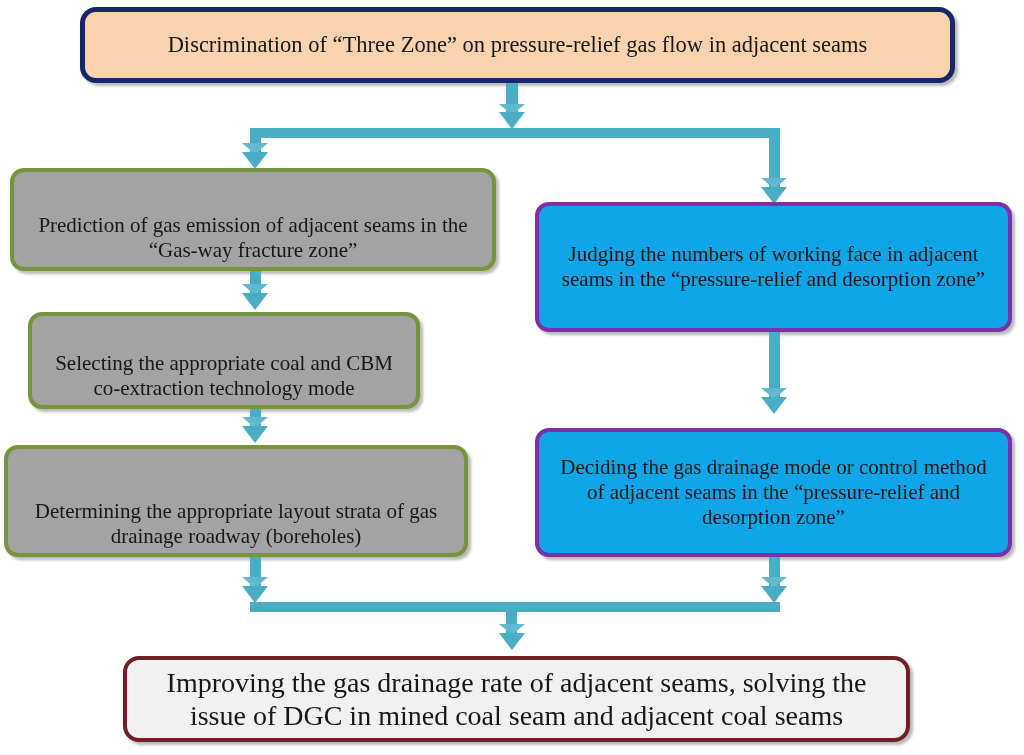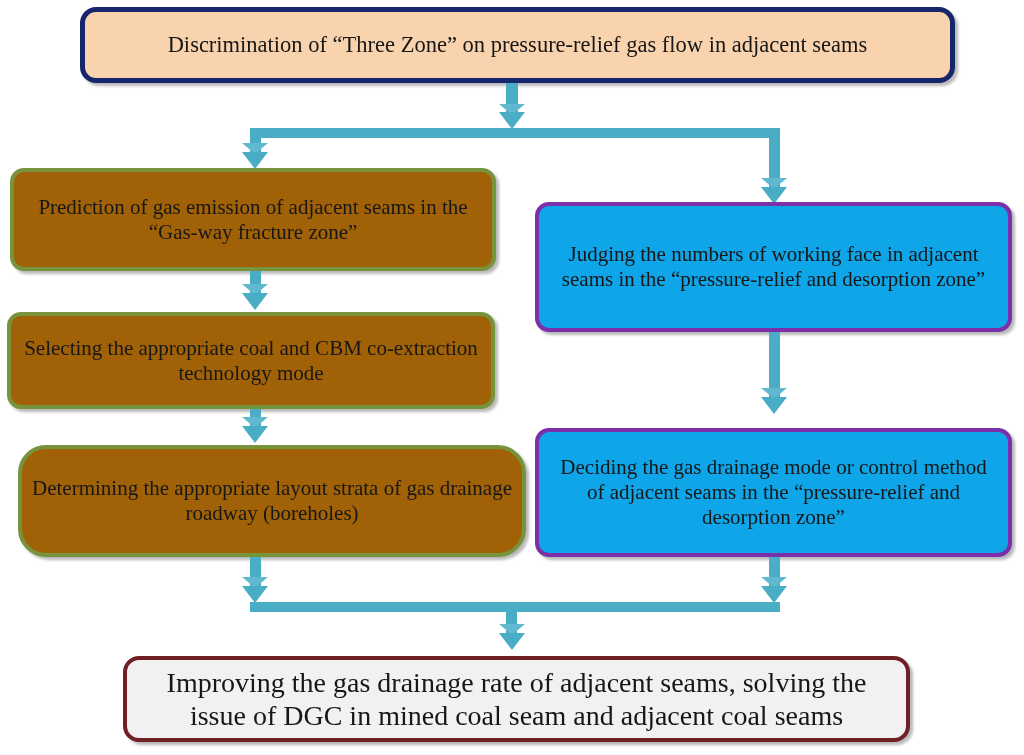--- a/index.html
+++ b/index.html
@@ -44,22 +44,23 @@
   .node.title {
     border-width: 5px;
     border-color: #16266b;
     background: #f9d3ae;
     border-radius: 16px;
     font-size: 22.5px;
   }
   .node.green {
     border-width: 4px;
     border-color: #77933c;
-    background: #a16207;
+    background: #a3a3a3;
     font-size: 21px;
+    align-items: flex-end;
   }
   .node.purple {
     border-width: 4px;
     border-color: #7b2fa8;
     background: #0ea5e9;
     font-size: 21px;
   }
   .node.maroon {
     border-width: 4px;
     border-color: #702024;
@@ -117,29 +118,29 @@
   <div class="arrowhead" style="left:761px; top:187px;"></div>
 
   <div class="node green" style="left:10px; top:168px; width:486px; height:103px;">
     <span class="node-text">Prediction of gas emission of adjacent seams in the “Gas-way fracture zone”</span>
   </div>
 
   <div class="vline" style="left:250px; top:271px; width:11px; height:25px;"></div>
   <div class="arrowwing" style="left:242px; top:284px;"></div>
   <div class="arrowhead" style="left:242px; top:293px;"></div>
 
-  <div class="node green" style="left:7px; top:312px; width:488px; height:97px;">
+  <div class="node green" style="left:28px; top:312px; width:392px; height:97px;">
     <span class="node-text">Selecting the appropriate coal and CBM co-extraction technology mode</span>
   </div>
 
   <div class="vline" style="left:250px; top:409px; width:11px; height:20px;"></div>
   <div class="arrowwing" style="left:242px; top:417px;"></div>
   <div class="arrowhead" style="left:242px; top:426px;"></div>
 
-  <div class="node green" style="left:18px; top:445px; width:508px; height:112px;border-radius:28px;">
+  <div class="node green" style="left:4px; top:445px; width:464px; height:112px;">
     <span class="node-text">Determining the appropriate layout strata of gas drainage roadway (boreholes)</span>
   </div>
 
   <div class="node purple" style="left:535px; top:202px; width:477px; height:130px;">
     <span class="node-text">Judging the numbers of working face in adjacent seams in the “pressure-relief and desorption zone”</span>
   </div>
 
   <div class="vline" style="left:769px; top:332px; width:11px; height:68px;"></div>
   <div class="arrowwing" style="left:761px; top:388px;"></div>
   <div class="arrowhead" style="left:761px; top:397px;"></div>

